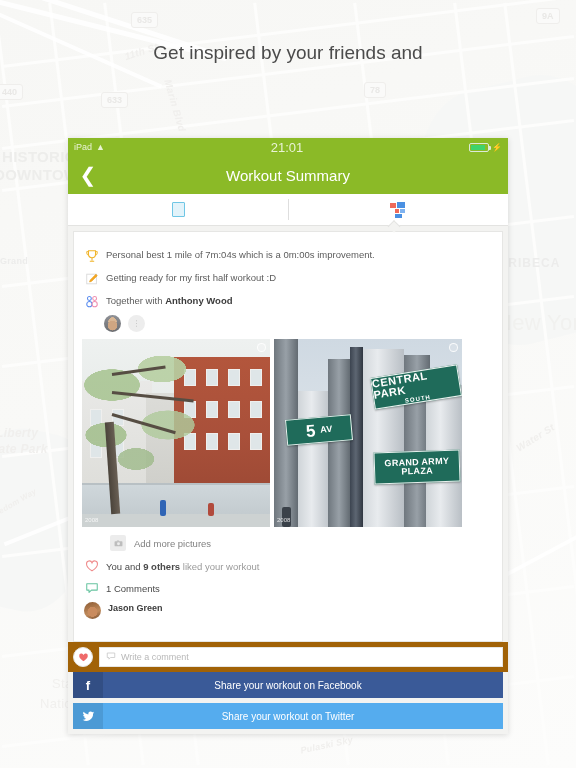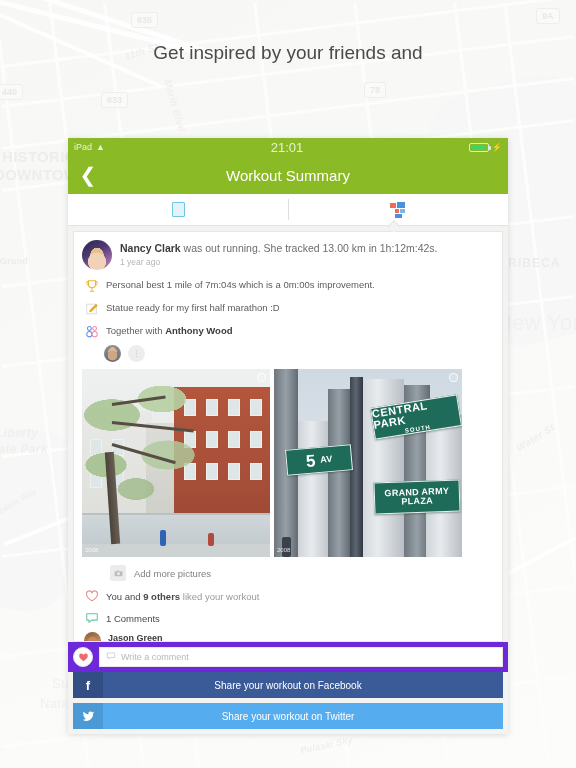--- a/index.html
+++ b/index.html
@@ -366,21 +366,21 @@
     background:
       radial-gradient(circle at 50% 58%, #c98b5e 0 38%, transparent 39%),
       linear-gradient(160deg,#8b5a33 0%,#c08b5c 60%,#7a4d2c 100%);
   }
   .cbody .cname { font-size: 9px; color: #3c3c3c; font-weight: bold; line-height: 12px; }
 
   
   #writebar {
     flex: 0 0 auto;
     display: flex; align-items: center; gap: 6px;
-    background: #6d28d9;
+    background: #a16207;
     padding: 5px 5px;
   }
   #writebar .heart-btn {
     width: 20px; height: 20px; border-radius: 50%;
     background: #ffffff; border: 1px solid #e6e6e4;
     display: flex; align-items: center; justify-content: center;
     cursor: pointer;
   }
   #writebar .input {
     flex: 1; height: 20px; background: #ffffff; border: 1px solid #e6e6e4;
@@ -505,50 +505,41 @@
       </span>
     </div>
     <div id="tab-caret">
         <i></i>
       </div>
   </div>
 
   <div id="content">
     <div id="card">
 
-      <div class="post-head">
-        <div class="avatar av-nancy"></div>
-        <div class="ptext">
-          <div class="line1">
-            <b>Nancy Clark</b><span> was out running. She tracked 13.00 km in 1h:12m:42s.</span>
-          </div>
-          <div class="line2">1 year ago</div>
-        </div>
-      </div>
 
       <div class="drow">
         <span class="ico">
           <svg viewBox="0 0 16 16" width="14" height="14">
             <path d="M4 2h8v4a4 4 0 0 1-8 0V2z" fill="none" stroke="#f0b429" stroke-width="1.2"></path>
             <path d="M4 3H2v1.5A2.5 2.5 0 0 0 4.5 7" fill="none" stroke="#f0b429" stroke-width="1.1"></path>
             <path d="M12 3h2v1.5A2.5 2.5 0 0 1 11.5 7" fill="none" stroke="#f0b429" stroke-width="1.1"></path>
             <path d="M8 10v3M5.5 14h5" stroke="#f0b429" stroke-width="1.2" fill="none"></path>
           </svg>
         </span>
         <span class="dtext">Personal best 1 mile of 7m:04s which is a 0m:00s improvement.</span>
       </div>
 
       <div class="drow">
         <span class="ico">
           <svg viewBox="0 0 16 16" width="14" height="14">
             <rect x="2" y="2.5" width="11" height="11" fill="#ffffff" stroke="#d8d8d8" stroke-width="1"></rect>
             <path d="M12.5 2.5L6 9l-.8 2.4L7.6 10.6 14 4.2z" fill="#f5a623" stroke="#e59400" stroke-width=".6"></path>
           </svg>
         </span>
-        <span class="dtext">Statue ready for my first half marathon :D</span>
+        <span class="dtext">Getting ready for my first half workout :D</span>
       </div>
 
       <div class="drow">
         <span class="ico">
           <svg viewBox="0 0 16 16" width="14" height="14">
             <circle cx="5" cy="4" r="2.2" fill="none" stroke="#5b8def" stroke-width="1.2"></circle>
             <circle cx="5" cy="10.5" r="3" fill="none" stroke="#5b8def" stroke-width="1.2"></circle>
             <circle cx="11" cy="4" r="2.2" fill="none" stroke="#ef8fb0" stroke-width="1.2"></circle>
             <circle cx="11" cy="10.5" r="3" fill="none" stroke="#ef8fb0" stroke-width="1.2"></circle>
           </svg>

